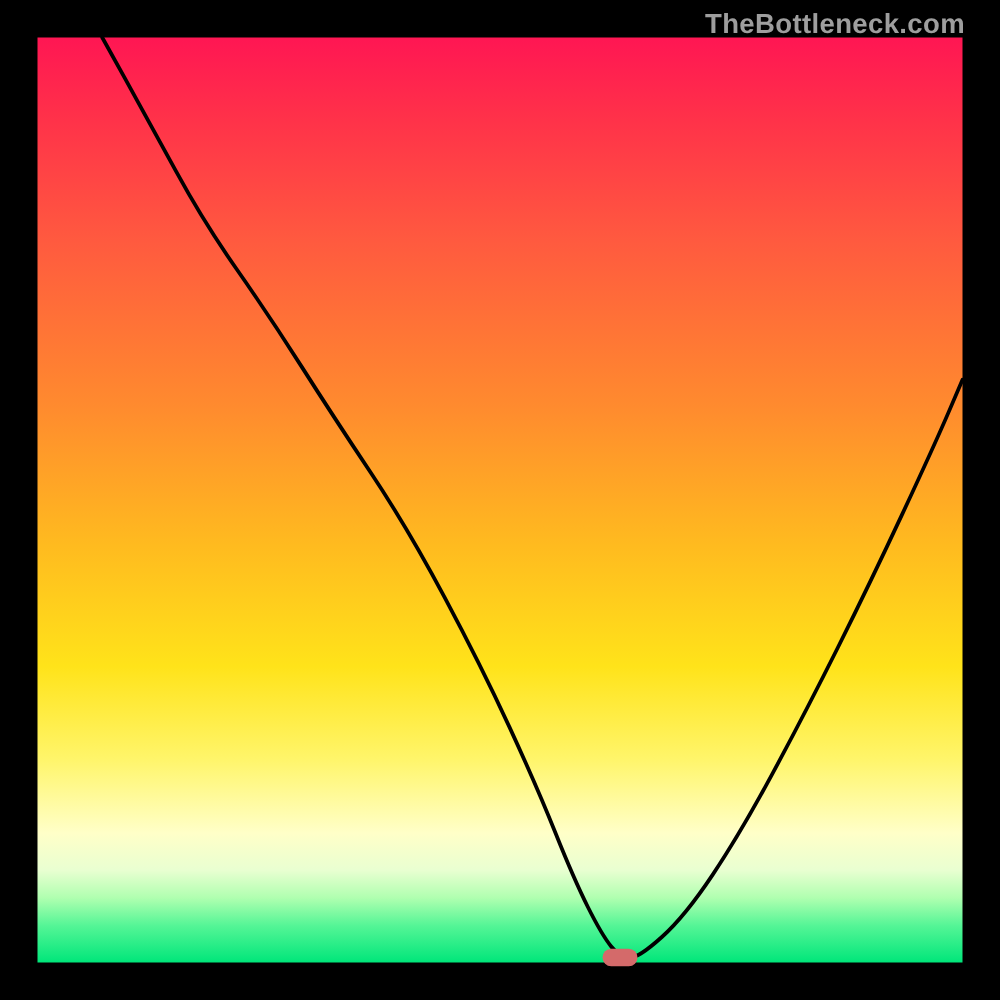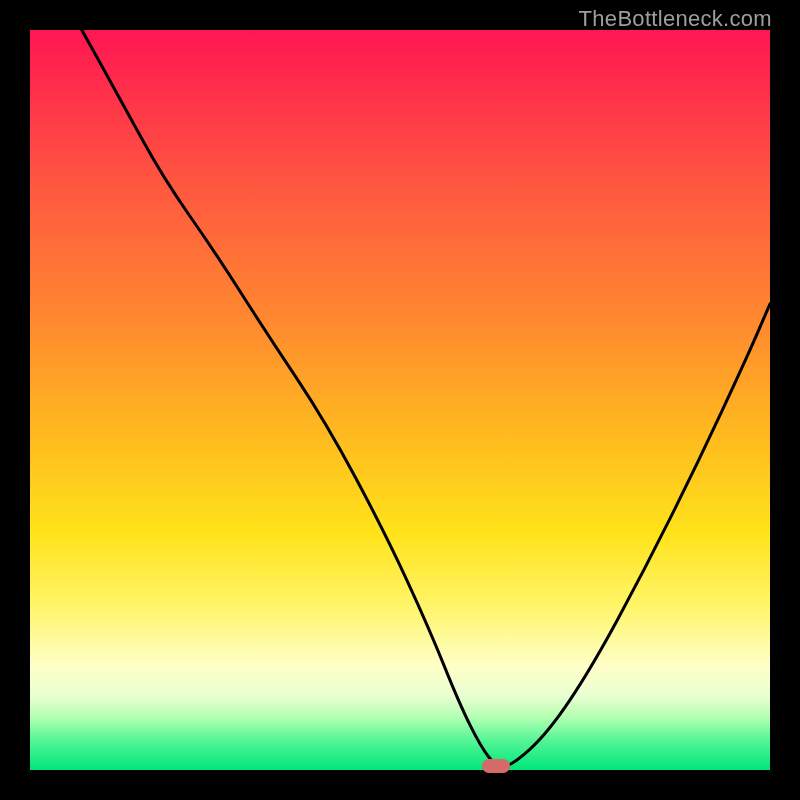--- a/index.html
+++ b/index.html
@@ -39,21 +39,21 @@
       #55f596 96%,
       #00e67a 100%
     );
   }
   .watermark {
     position: absolute;
     top: 6px;
     right: 28px;
     color: #9e9e9e;
     font-size: 22px;
-    font-weight: 400;
+    font-weight: 700;
     letter-spacing: 0.3px;
     user-select: none;
   }
   svg.curve {
     position: absolute;
     left: 0;
     top: 0;
     width: 740px;
     height: 740px;
     overflow: visible;

